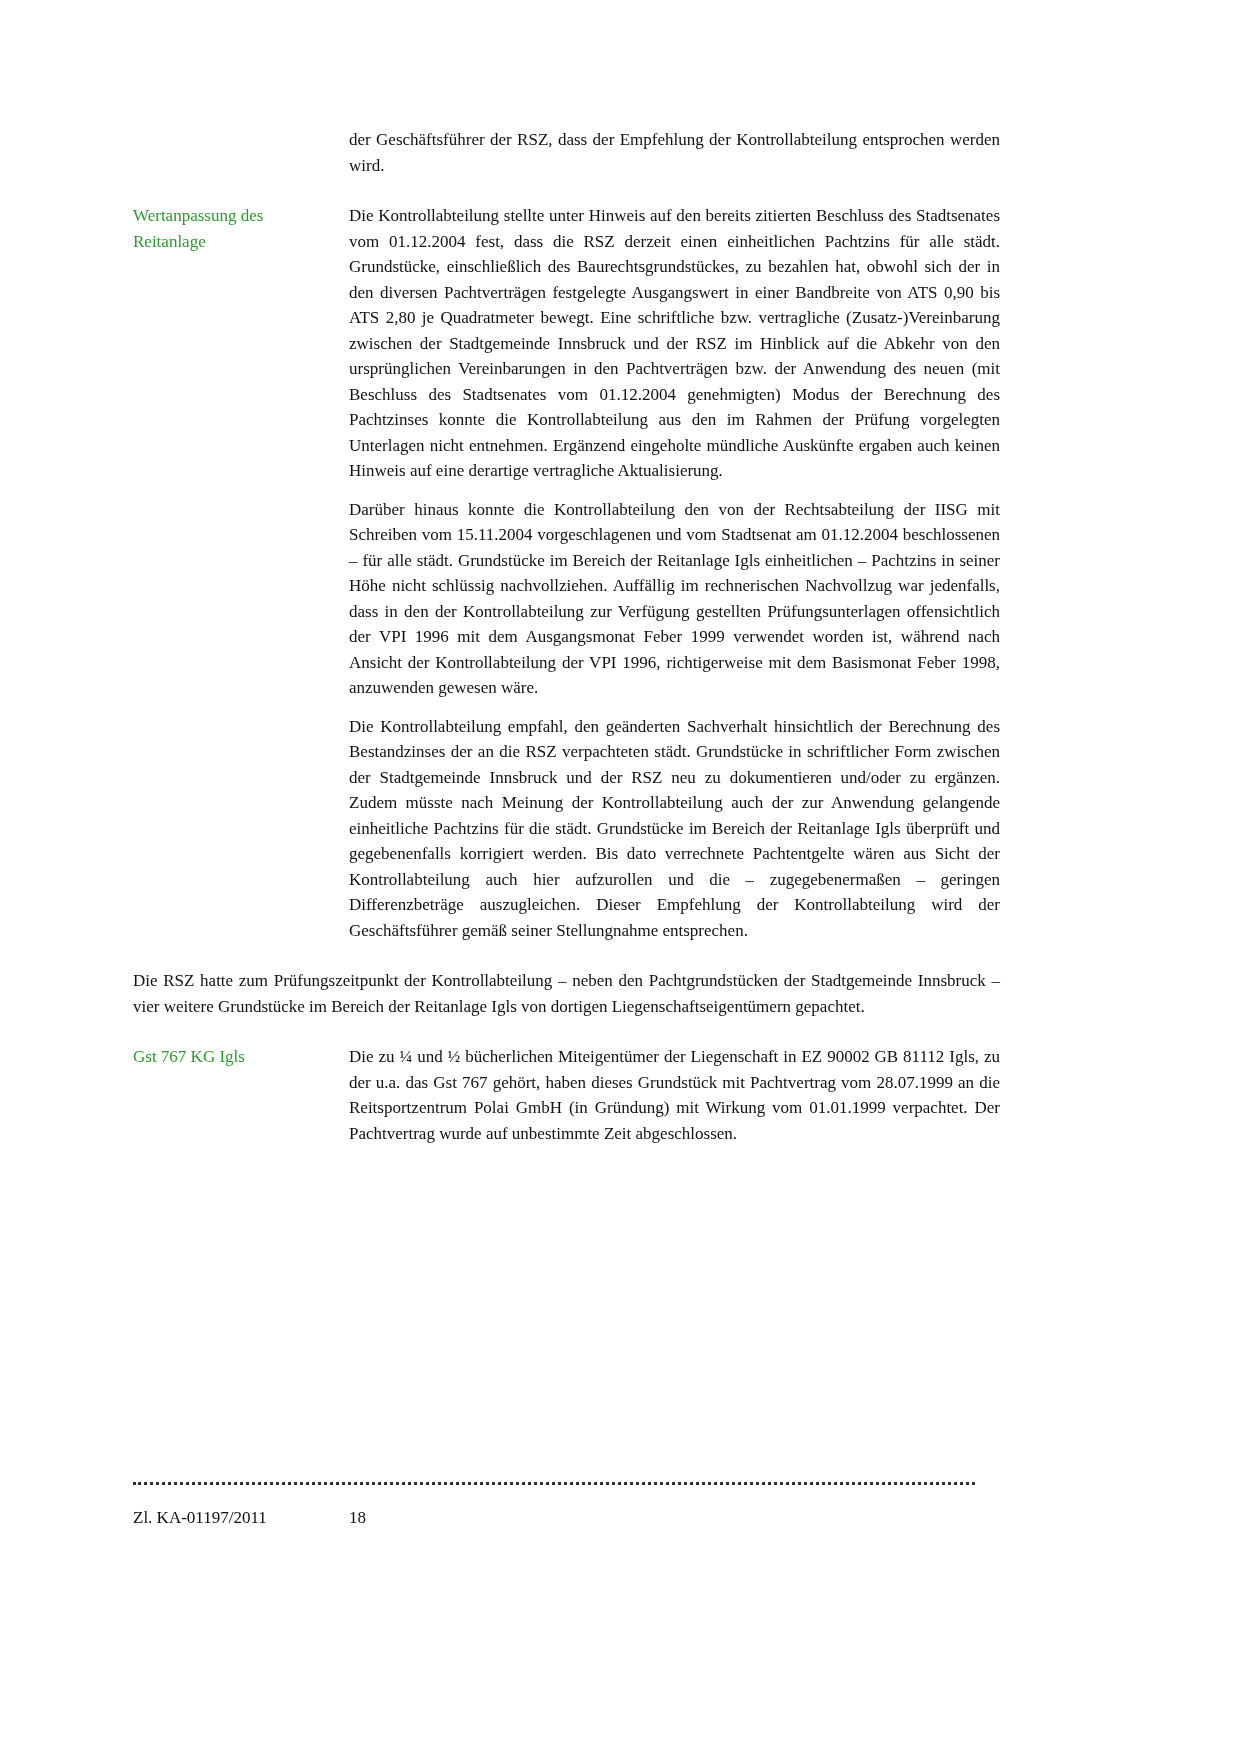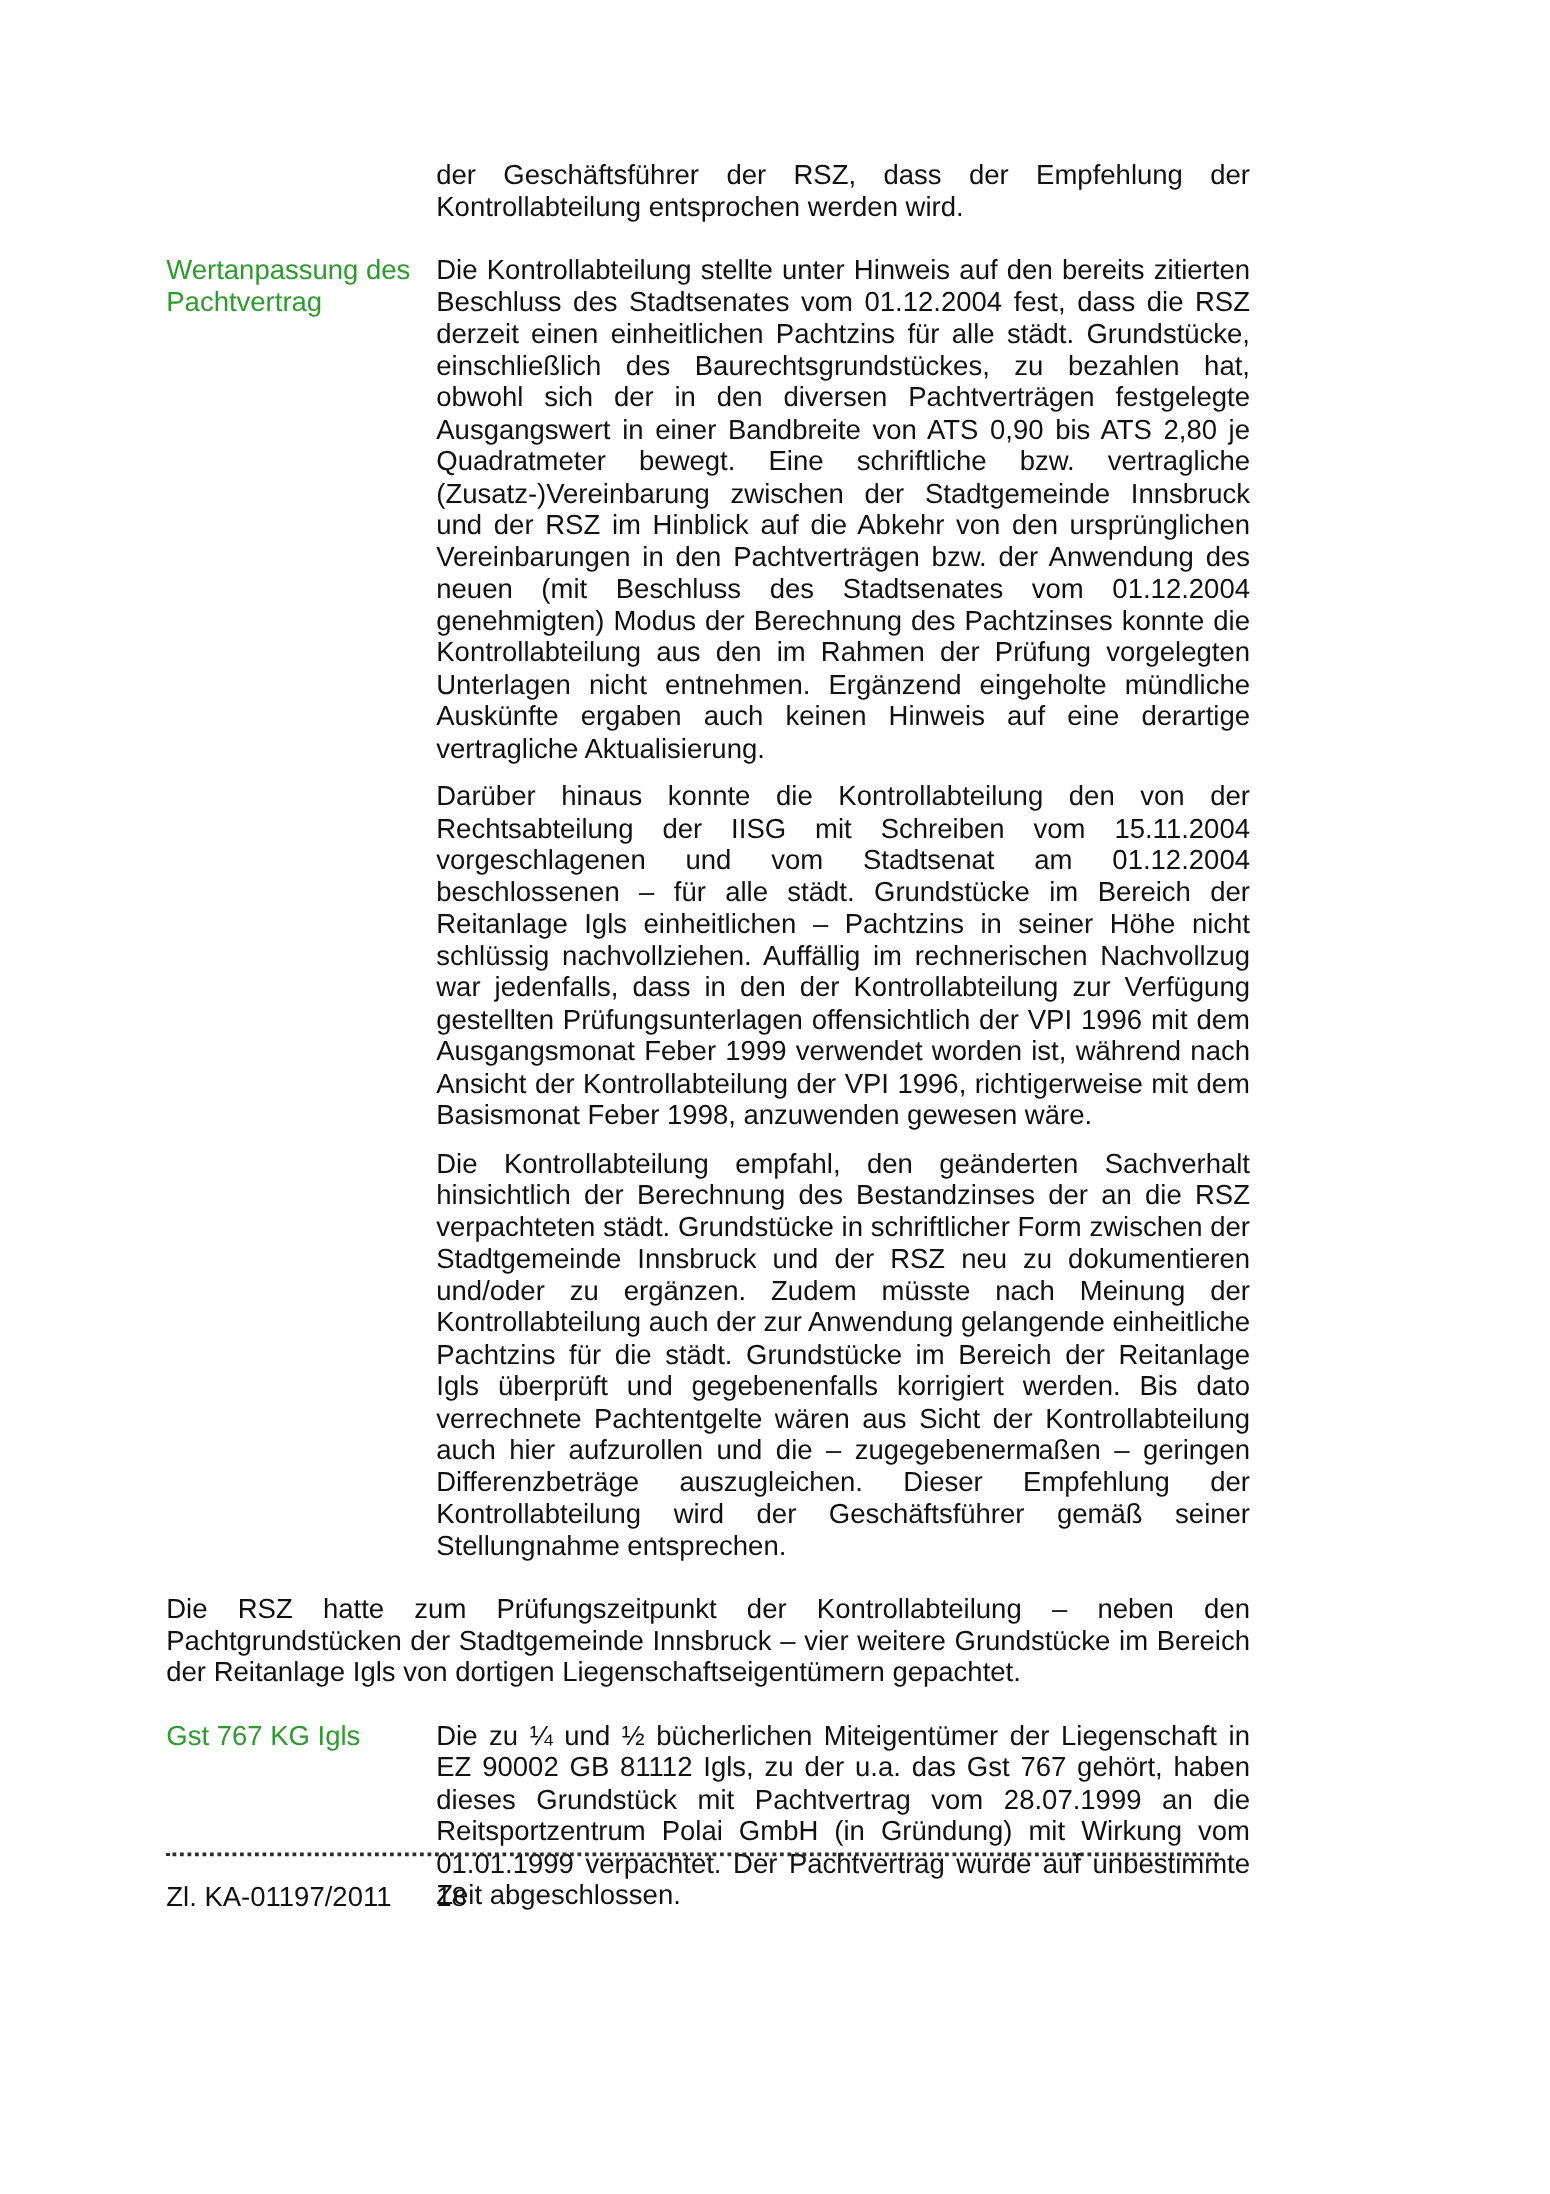--- a/index.html
+++ b/index.html
@@ -5,22 +5,22 @@
   html, body {
     margin: 0;
     padding: 0;
     background: #ffffff;
   }
   .page {
     position: relative;
     width: 1052px;
     height: 1755px;
     background: #ffffff;
-    font-family: Liberation Sans, sans-serif;
-    font-size: 22px;
+    font-family: Liberation Serif, serif;
+    font-size: 17px;
     line-height: 25.5px;
     color: #111111;
     overflow: hidden;
     box-sizing: border-box;
   }
   .content {
     position: absolute;
     top: 127px;
     left: 133px;
     width: 867px;
@@ -91,21 +91,21 @@
     <section class="row">
       <div class="label-col"></div>
       <div class="body-col">
         <p class="para">der Geschäftsführer der RSZ, dass der Empfehlung der Kontrollabteilung entsprochen werden wird.</p>
       </div>
     </section>
 
     <section class="row">
       <div class="label-col">
         <span class="label-line">Wertanpassung des</span>
-        <span class="label-line">Pachtvertrag</span>
+        <span class="label-line">Reitanlage</span>
       </div>
       <div class="body-col">
         <p class="para">Die Kontrollabteilung stellte unter Hinweis auf den bereits zitierten Beschluss des Stadtsenates vom 01.12.2004 fest, dass die RSZ derzeit einen einheitlichen Pachtzins für alle städt. Grundstücke, einschließlich des Baurechtsgrundstückes, zu bezahlen hat, obwohl sich der in den diversen Pachtverträgen festgelegte Ausgangswert in einer Bandbreite von ATS 0,90 bis ATS 2,80 je Quadratmeter bewegt. Eine schriftliche bzw. vertragliche (Zusatz-)Vereinbarung zwischen der Stadtgemeinde Innsbruck und der RSZ im Hinblick auf die Abkehr von den ursprünglichen Vereinbarungen in den Pachtverträgen bzw. der Anwendung des neuen (mit Beschluss des Stadtsenates vom 01.12.2004 genehmigten) Modus der Berechnung des Pachtzinses konnte die Kontrollabteilung aus den im Rahmen der Prüfung vorgelegten Unterlagen nicht entnehmen. Ergänzend eingeholte mündliche Auskünfte ergaben auch keinen Hinweis auf eine derartige vertragliche Aktualisierung.</p>
         <p class="para">Darüber hinaus konnte die Kontrollabteilung den von der Rechtsabteilung der IISG mit Schreiben vom 15.11.2004 vorgeschlagenen und vom Stadtsenat am 01.12.2004 beschlossenen – für alle städt. Grundstücke im Bereich der Reitanlage Igls einheitlichen – Pachtzins in seiner Höhe nicht schlüssig nachvollziehen. Auffällig im rechnerischen Nachvollzug war jedenfalls, dass in den der Kontrollabteilung zur Verfügung gestellten Prüfungsunterlagen offensichtlich der VPI 1996 mit dem Ausgangsmonat Feber 1999 verwendet worden ist, während nach Ansicht der Kontrollabteilung der VPI 1996, richtigerweise mit dem Basismonat Feber 1998, anzuwenden gewesen wäre.</p>
         <p class="para">Die Kontrollabteilung empfahl, den geänderten Sachverhalt hinsichtlich der Berechnung des Bestandzinses der an die RSZ verpachteten städt. Grundstücke in schriftlicher Form zwischen der Stadtgemeinde Innsbruck und der RSZ neu zu dokumentieren und/oder zu ergänzen. Zudem müsste nach Meinung der Kontrollabteilung auch der zur Anwendung gelangende einheitliche Pachtzins für die städt. Grundstücke im Bereich der Reitanlage Igls überprüft und gegebenenfalls korrigiert werden. Bis dato verrechnete Pachtentgelte wären aus Sicht der Kontrollabteilung auch hier aufzurollen und die – zugegebenermaßen – geringen Differenzbeträge auszugleichen. Dieser Empfehlung der Kontrollabteilung wird der Geschäftsführer gemäß seiner Stellungnahme entsprechen.</p>
       </div>
     </section>
 
     <section class="row">
       <div class="body-col">

